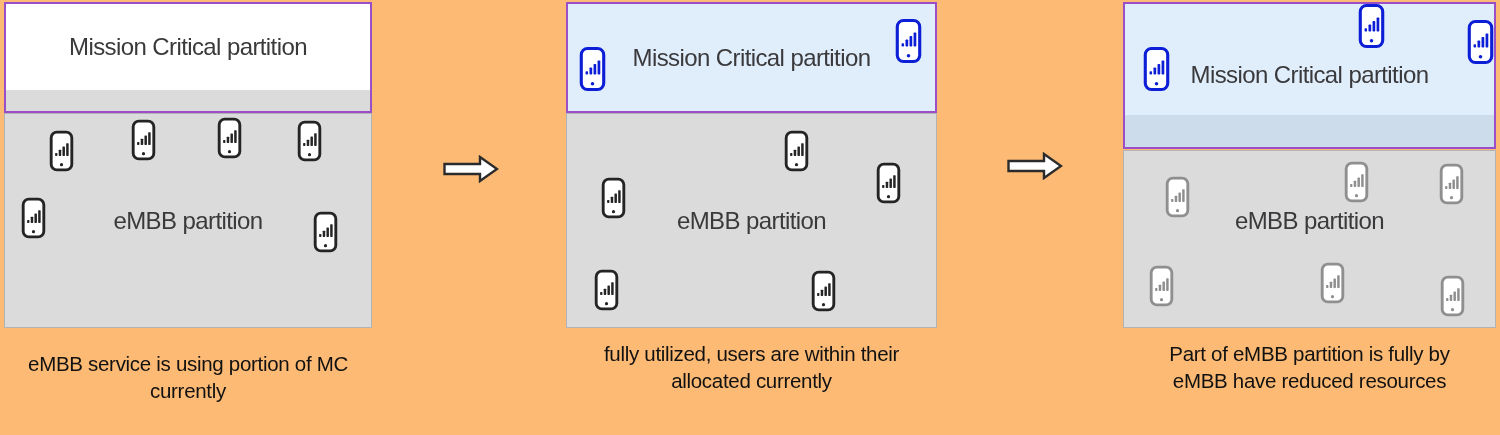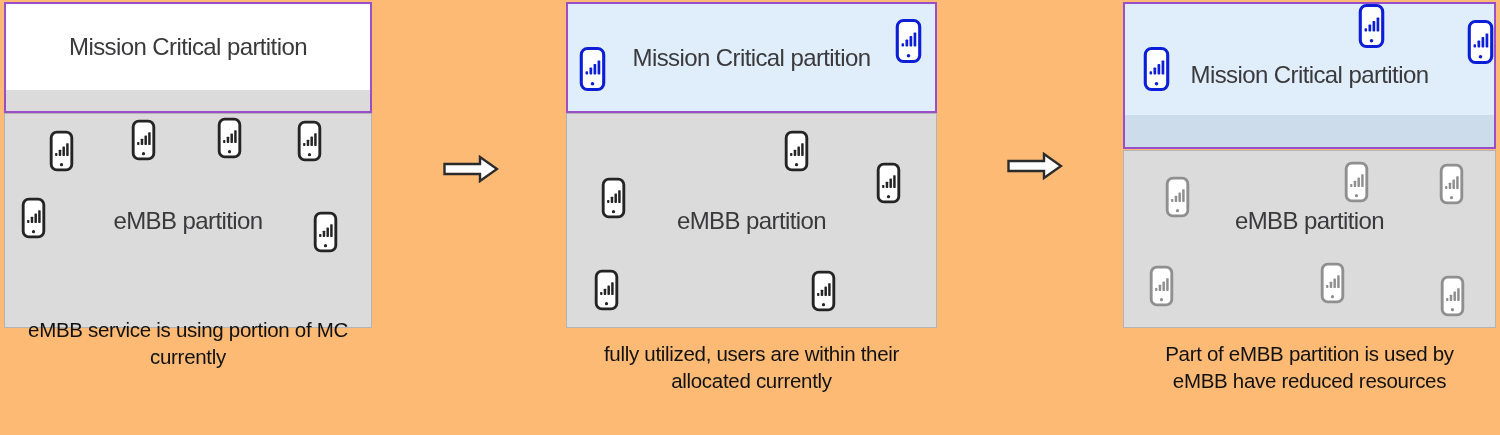--- a/index.html
+++ b/index.html
@@ -41,21 +41,21 @@
     color:var(--caption-text,#111111);
   }
   .caption div{white-space:nowrap;}
 
   
   .p1 .mc-box{left:4px;top:2px;width:368px;height:111px;background:#ffffff;}
   .p1 .mc-strip{height:21px;background:var(--strip-gray,#dbdbdb);}
   .p1 .mc-title{left:4px;top:33px;width:368px;}
   .p1 .embb-box{left:4px;top:113px;width:368px;height:215px;}
   .p1 .embb-title{left:4px;top:207px;width:368px;}
-  .p1 .caption{left:4px;top:316px;width:368px;}
+  .p1 .caption{left:4px;top:350px;width:368px;}
 
   
   .p2 .mc-box{left:566px;top:2px;width:371px;height:111px;background:var(--mc-blue,#e0edfb);}
   .p2 .mc-title{left:566px;top:44px;width:371px;}
   .p2 .embb-box{left:566px;top:113px;width:371px;height:215px;}
   .p2 .embb-title{left:566px;top:207px;width:371px;}
   .p2 .caption{left:566px;top:340px;width:371px;}
 
   
   .p3 .mc-box{left:1123px;top:2px;width:373px;height:147px;background:var(--mc-blue,#e0edfb);}
@@ -101,21 +101,21 @@
   </section>
 
   <section class="panel p3">
     <div class="mc-box">
       <div class="mc-strip"></div>
     </div>
     <div class="mc-title">Mission Critical partition</div>
     <div class="embb-box"></div>
     <div class="embb-title">eMBB partition</div>
     <div class="caption">
-      <div>Part of eMBB partition is used by</div>
+      <div>Part of eMBB partition is fully by</div>
       <div>eMBB have reduced resources</div>
     </div>
   </section>
 
   <div id="icon-layer">
       <div class="phone" style="left: 49px; top: 130px;">
         <svg width="25" height="42" viewBox="0 0 26 44" xmlns="http://www.w3.org/2000/svg">
           <rect x="2.2" y="2.2" width="21.6" height="39.6" rx="6" ry="6" fill="#ffffff" stroke="#242424" stroke-width="3"></rect>
           <rect x="6.3" y="24.2" width="2.4" height="3" rx="0.7" fill="#242424"></rect>
           <rect x="10.1" y="20.6" width="2.6" height="6.6" rx="0.7" fill="#242424"></rect>

